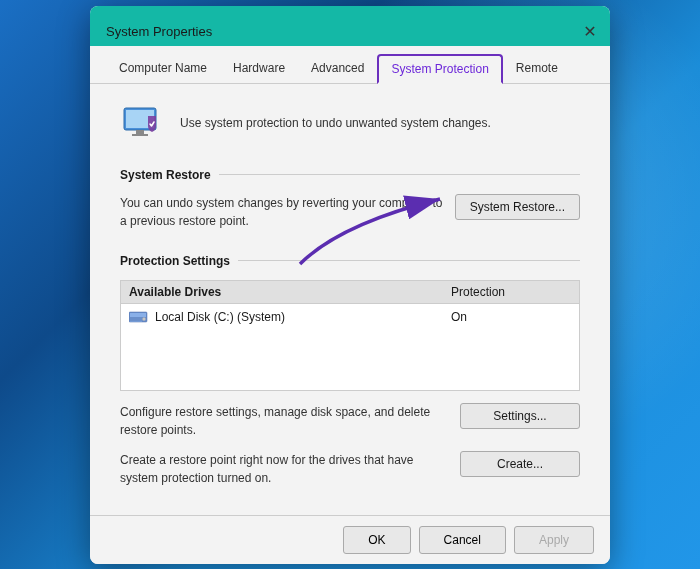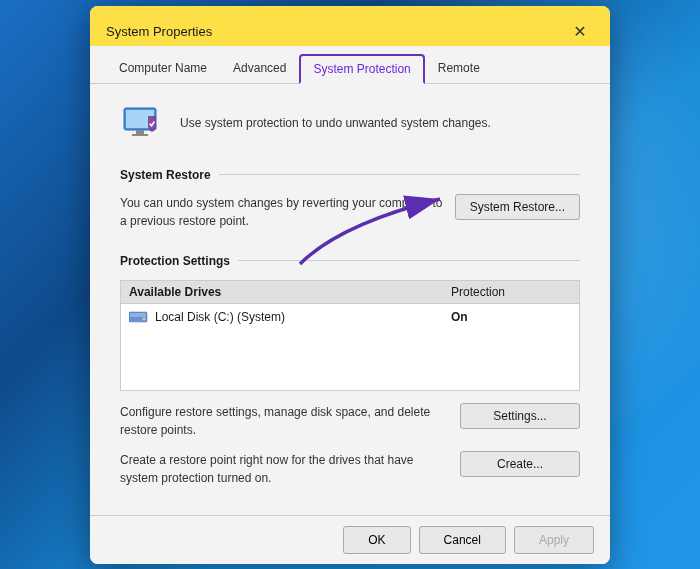--- a/index.html
+++ b/index.html
@@ -34,23 +34,23 @@
       box-shadow: 0 8px 32px rgba(0,0,0,0.4);
       width: 520px;
       min-height: 490px;
       display: flex;
       flex-direction: column;
       position: relative;
     }
 
     
     .title-bar {
-      background: #fde047;
+      background: #14b8a6;
       border-radius: 8px 8px 0 0;
-      padding: 12px 16px 0 16px;
+      padding: 12px 6px 0 16px;
       display: flex;
       align-items: center;
       justify-content: space-between;
       border-bottom: none;
     }
     .title-bar-title {
       font-size: 13px;
       font-weight: 400;
       color: #1a1a1a;
     }
@@ -217,21 +217,20 @@
     }
     .drive-label {
       flex: 1;
       font-size: 12px;
       color: #1a1a1a;
     }
     .prot-status {
       width: 120px;
       font-size: 12px;
       color: #1a1a1a;
-      font-weight: bold;
     }
     .protection-empty {
       height: 60px;
       background: white;
     }
 
     
     .action-row {
       display: flex;
       align-items: flex-start;
@@ -275,20 +274,21 @@
 
 <div class="dialog">
 
   <div class="title-bar">
     <span class="title-bar-title">System Properties</span>
     <button class="close-btn">✕</button>
   </div>
 
   <div class="tabs">
     <div class="tab">Computer Name</div>
+    <div class="tab">Hardware</div>
     <div class="tab">Advanced</div>
     <div class="tab active">System Protection</div>
     <div class="tab">Remote</div>
   </div>
 
   <div class="dialog-body">
 
     <div class="header-section">
       <div class="shield-icon">
 

